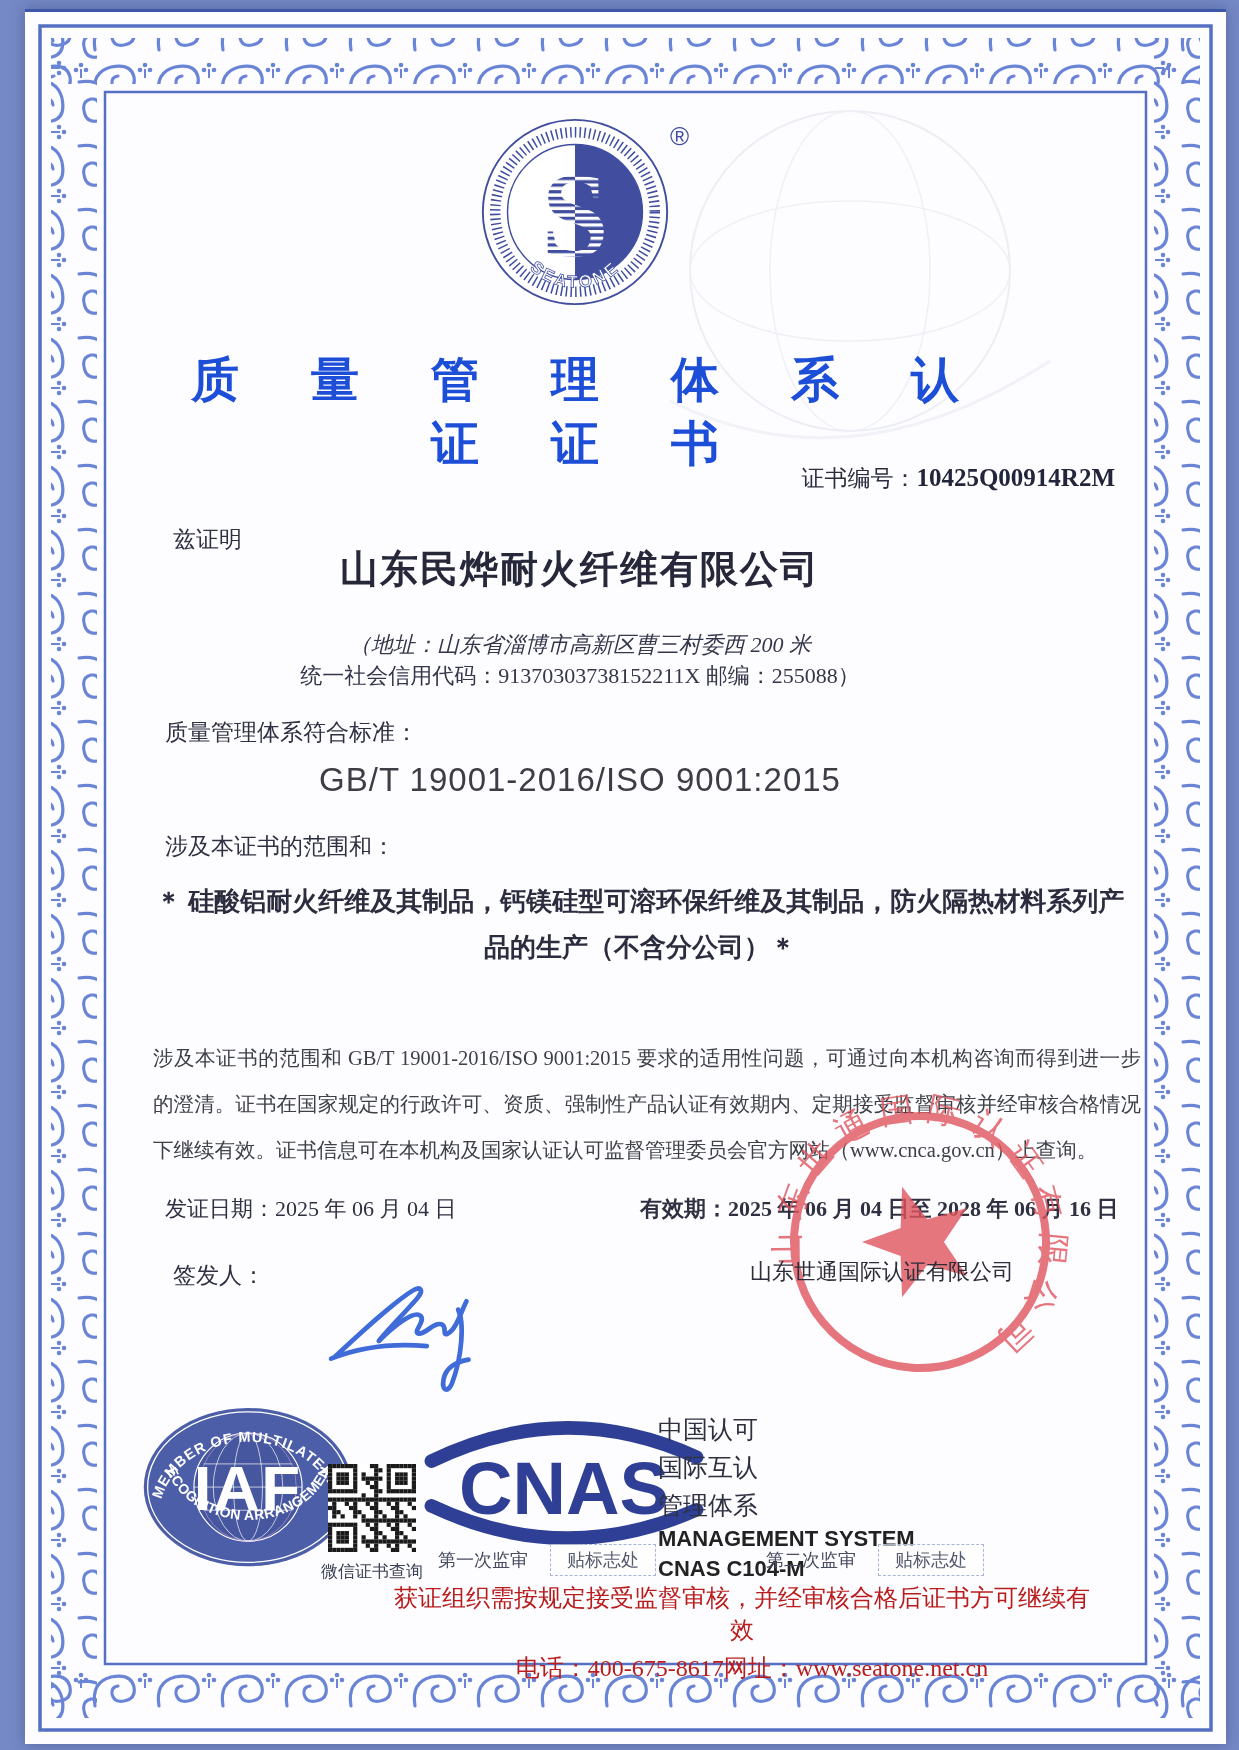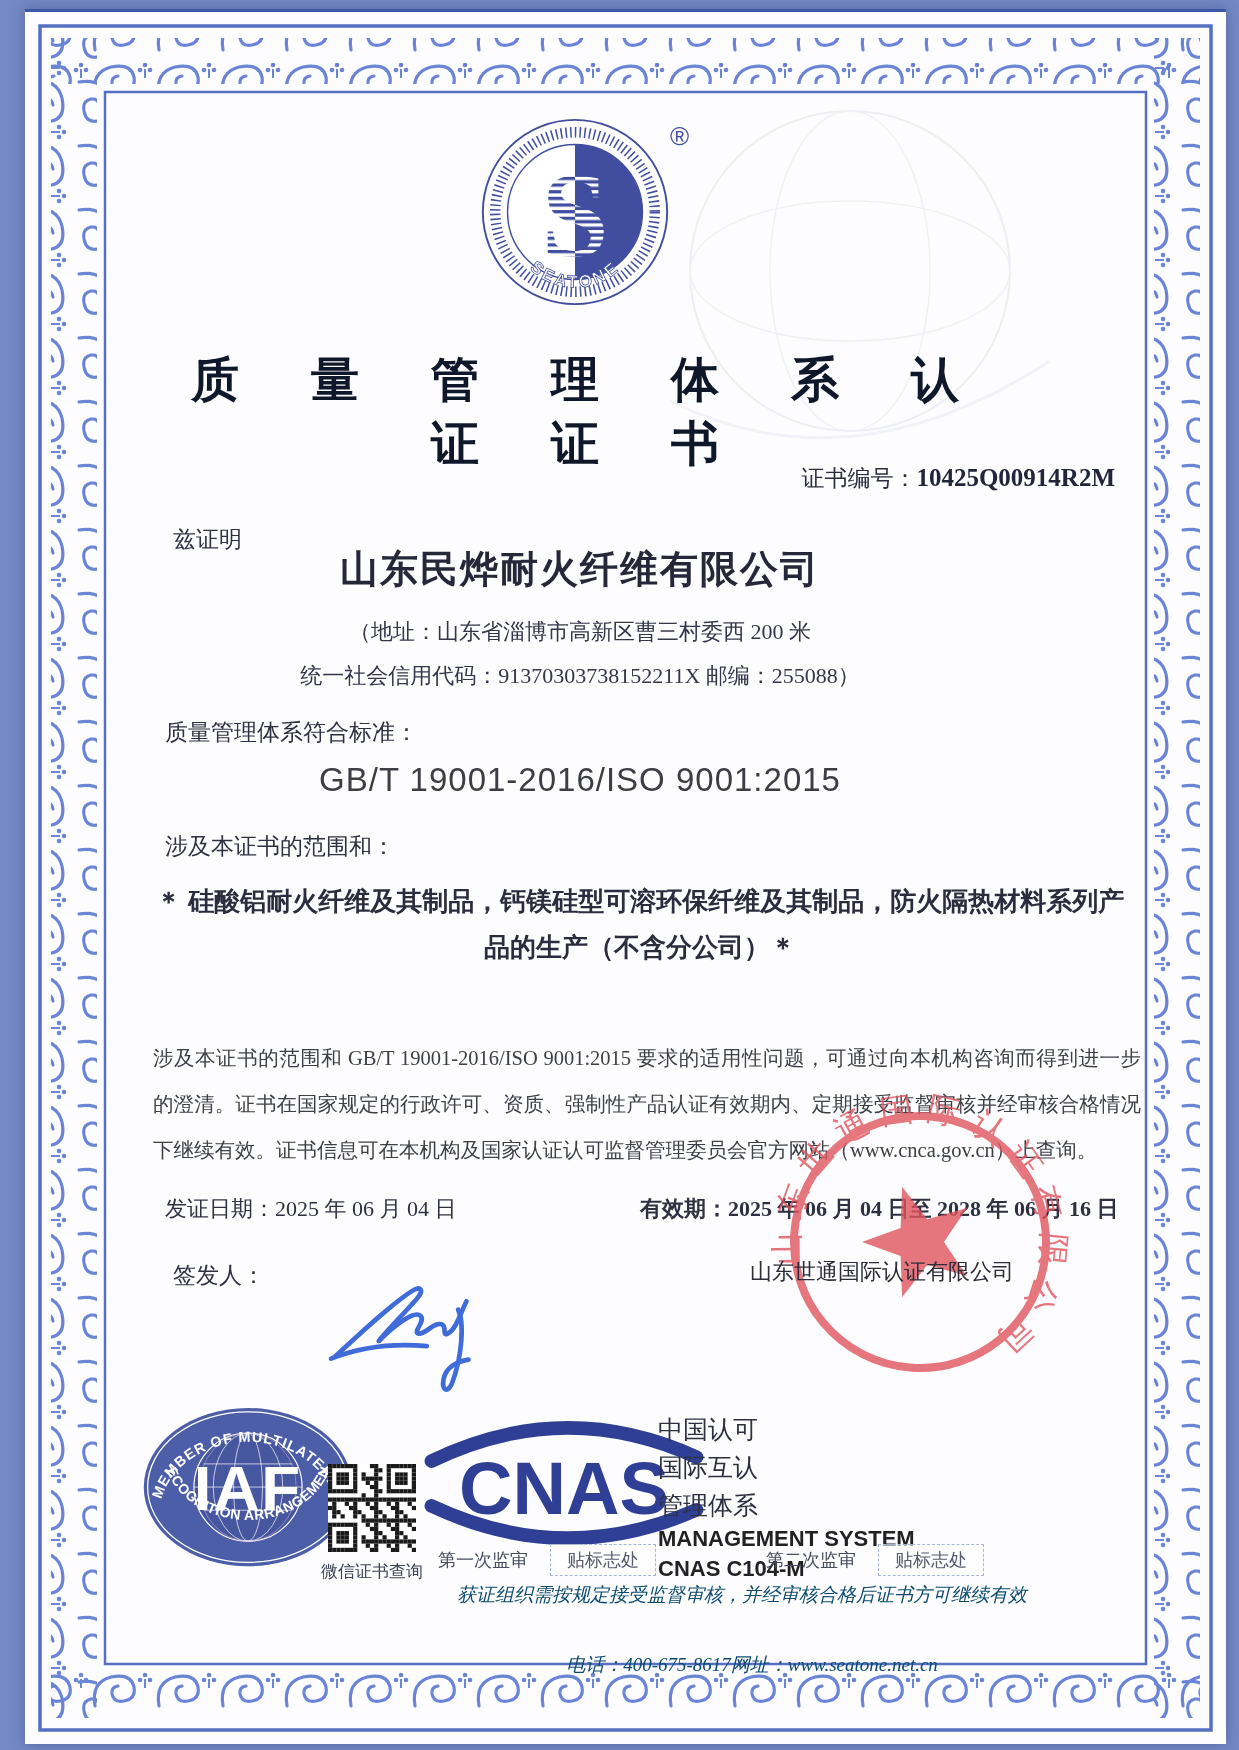--- a/index.html
+++ b/index.html
@@ -6,33 +6,33 @@
   body{background:#7589c6;font-family:"Liberation Serif", serif;}
   #page{position:relative;width:1239px;height:1750px;background:#7589c6;overflow:hidden;}
   #paper{position:absolute;left:25px;top:9px;width:1201px;height:1732px;background:#fdfdff;
          border-top:3px solid #3d57ad;box-shadow:0 0 14px rgba(30,40,90,.35);}
   #border-art{position:absolute;left:0;top:0;}
   #content{position:absolute;left:105px;top:89px;width:1041px;height:1572px;}
   .abs{position:absolute;}
   .ctr{text-align:center;}
   .cjk-serif{font-family:"Liberation Serif", serif;}
   .sans{font-family:"Liberation Sans", sans-serif;}
-  #cert-title{font-size:48px;font-weight:600;letter-spacing:8px;color:#0f172a;}
+  #cert-title{font-size:48px;font-weight:600;letter-spacing:8px;color:#1d4ed8;}
   #cert-no{font-size:25px;font-weight:bold;color:#23253a;}
   #company-name{font-size:38px;font-weight:bold;color:#26283a;letter-spacing:2px;}
   .addr{font-size:22px;color:#34364a;}
   .label{font-size:23px;color:#2f3142;}
   #standard-value{font-size:33px;color:#3c3d45;letter-spacing:1px;}
   .scope{font-size:26px;font-weight:bold;color:#2b2d3e;line-height:1.75;}
   #fine-print{font-size:20.5px;color:#3e4048;line-height:2.25;text-align:justify;}
   .date-line{font-size:22px;color:#2f3142;}
   #certifier{font-size:22px;color:#2c2d38;}
   .audit-row{display:flex;align-items:center;font-size:18px;color:#474c5e;}
   .tagbox{border:1px dashed #a9b4d6;padding:3px 16px;color:#565b6e;background:rgba(255,255,255,.6);}
-  .footer-line{font-size:19px;color:#0c4a6e;font-style:italic;}
+  .footer-line{font-size:24px;color:#b91c1c;}
   #qr-caption{font-size:17px;color:#3d4254;}
   .cn-lines{font-size:25px;color:#2e3040;line-height:38px;font-family:"Liberation Sans", sans-serif;}
   .en-lines{font-size:22px;font-weight:bold;color:#222;line-height:30px;font-family:Liberation Sans, sans-serif;}
 </style>
 </head>
 <body>
 
 <div id="page">
   <div id="paper">
 
@@ -101,21 +101,21 @@
       <div id="cert-title" class="abs ctr cjk-serif" style="left:20px;top:247px;width:880px;letter-spacing:30px;">质 量 管 理 体 系 认 证 证 书</div>
 
       <div class="abs" style="left:485px;top:362px;width:500px;text-align:right;">
         <span id="cert-no-label" style="font-size:23px;color:#2b2d3e;">证书编号：</span><span id="cert-no">10425Q00914R2M</span>
       </div>
 
       <div class="abs label" style="left:43px;top:423px;">兹证明</div>
 
       <div id="company-name" class="abs ctr" style="left:20px;top:443px;width:860px;">山东民烨耐火纤维有限公司</div>
 
-      <div class="abs ctr addr" style="left:20px;top:516px;width:860px;">（地址：山东省淄博市高新区曹三村委西 200 米</div>
+      <div class="abs ctr addr" style="left:20px;top:529px;width:860px;font-style:italic;">（地址：山东省淄博市高新区曹三村委西 200 米</div>
       <div class="abs ctr addr" style="left:20px;top:560px;width:860px;">统一社会信用代码：91370303738152211X 邮编：255088）</div>
 
       <div class="abs label" style="left:35px;top:616px;">质量管理体系符合标准：</div>
       <div id="standard-value" class="abs ctr sans" style="left:20px;top:660px;width:860px;">GB/T 19001-2016/ISO 9001:2015</div>
 
       <div class="abs label" style="left:35px;top:730px;">涉及本证书的范围和：</div>
       <div class="abs ctr scope" style="left:5px;top:778px;width:1010px;">
         <div>＊ 硅酸铝耐火纤维及其制品，钙镁硅型可溶环保纤维及其制品，防火隔热材料系列产</div>
         <div>品的生产（不含分公司）＊</div>
       </div>

